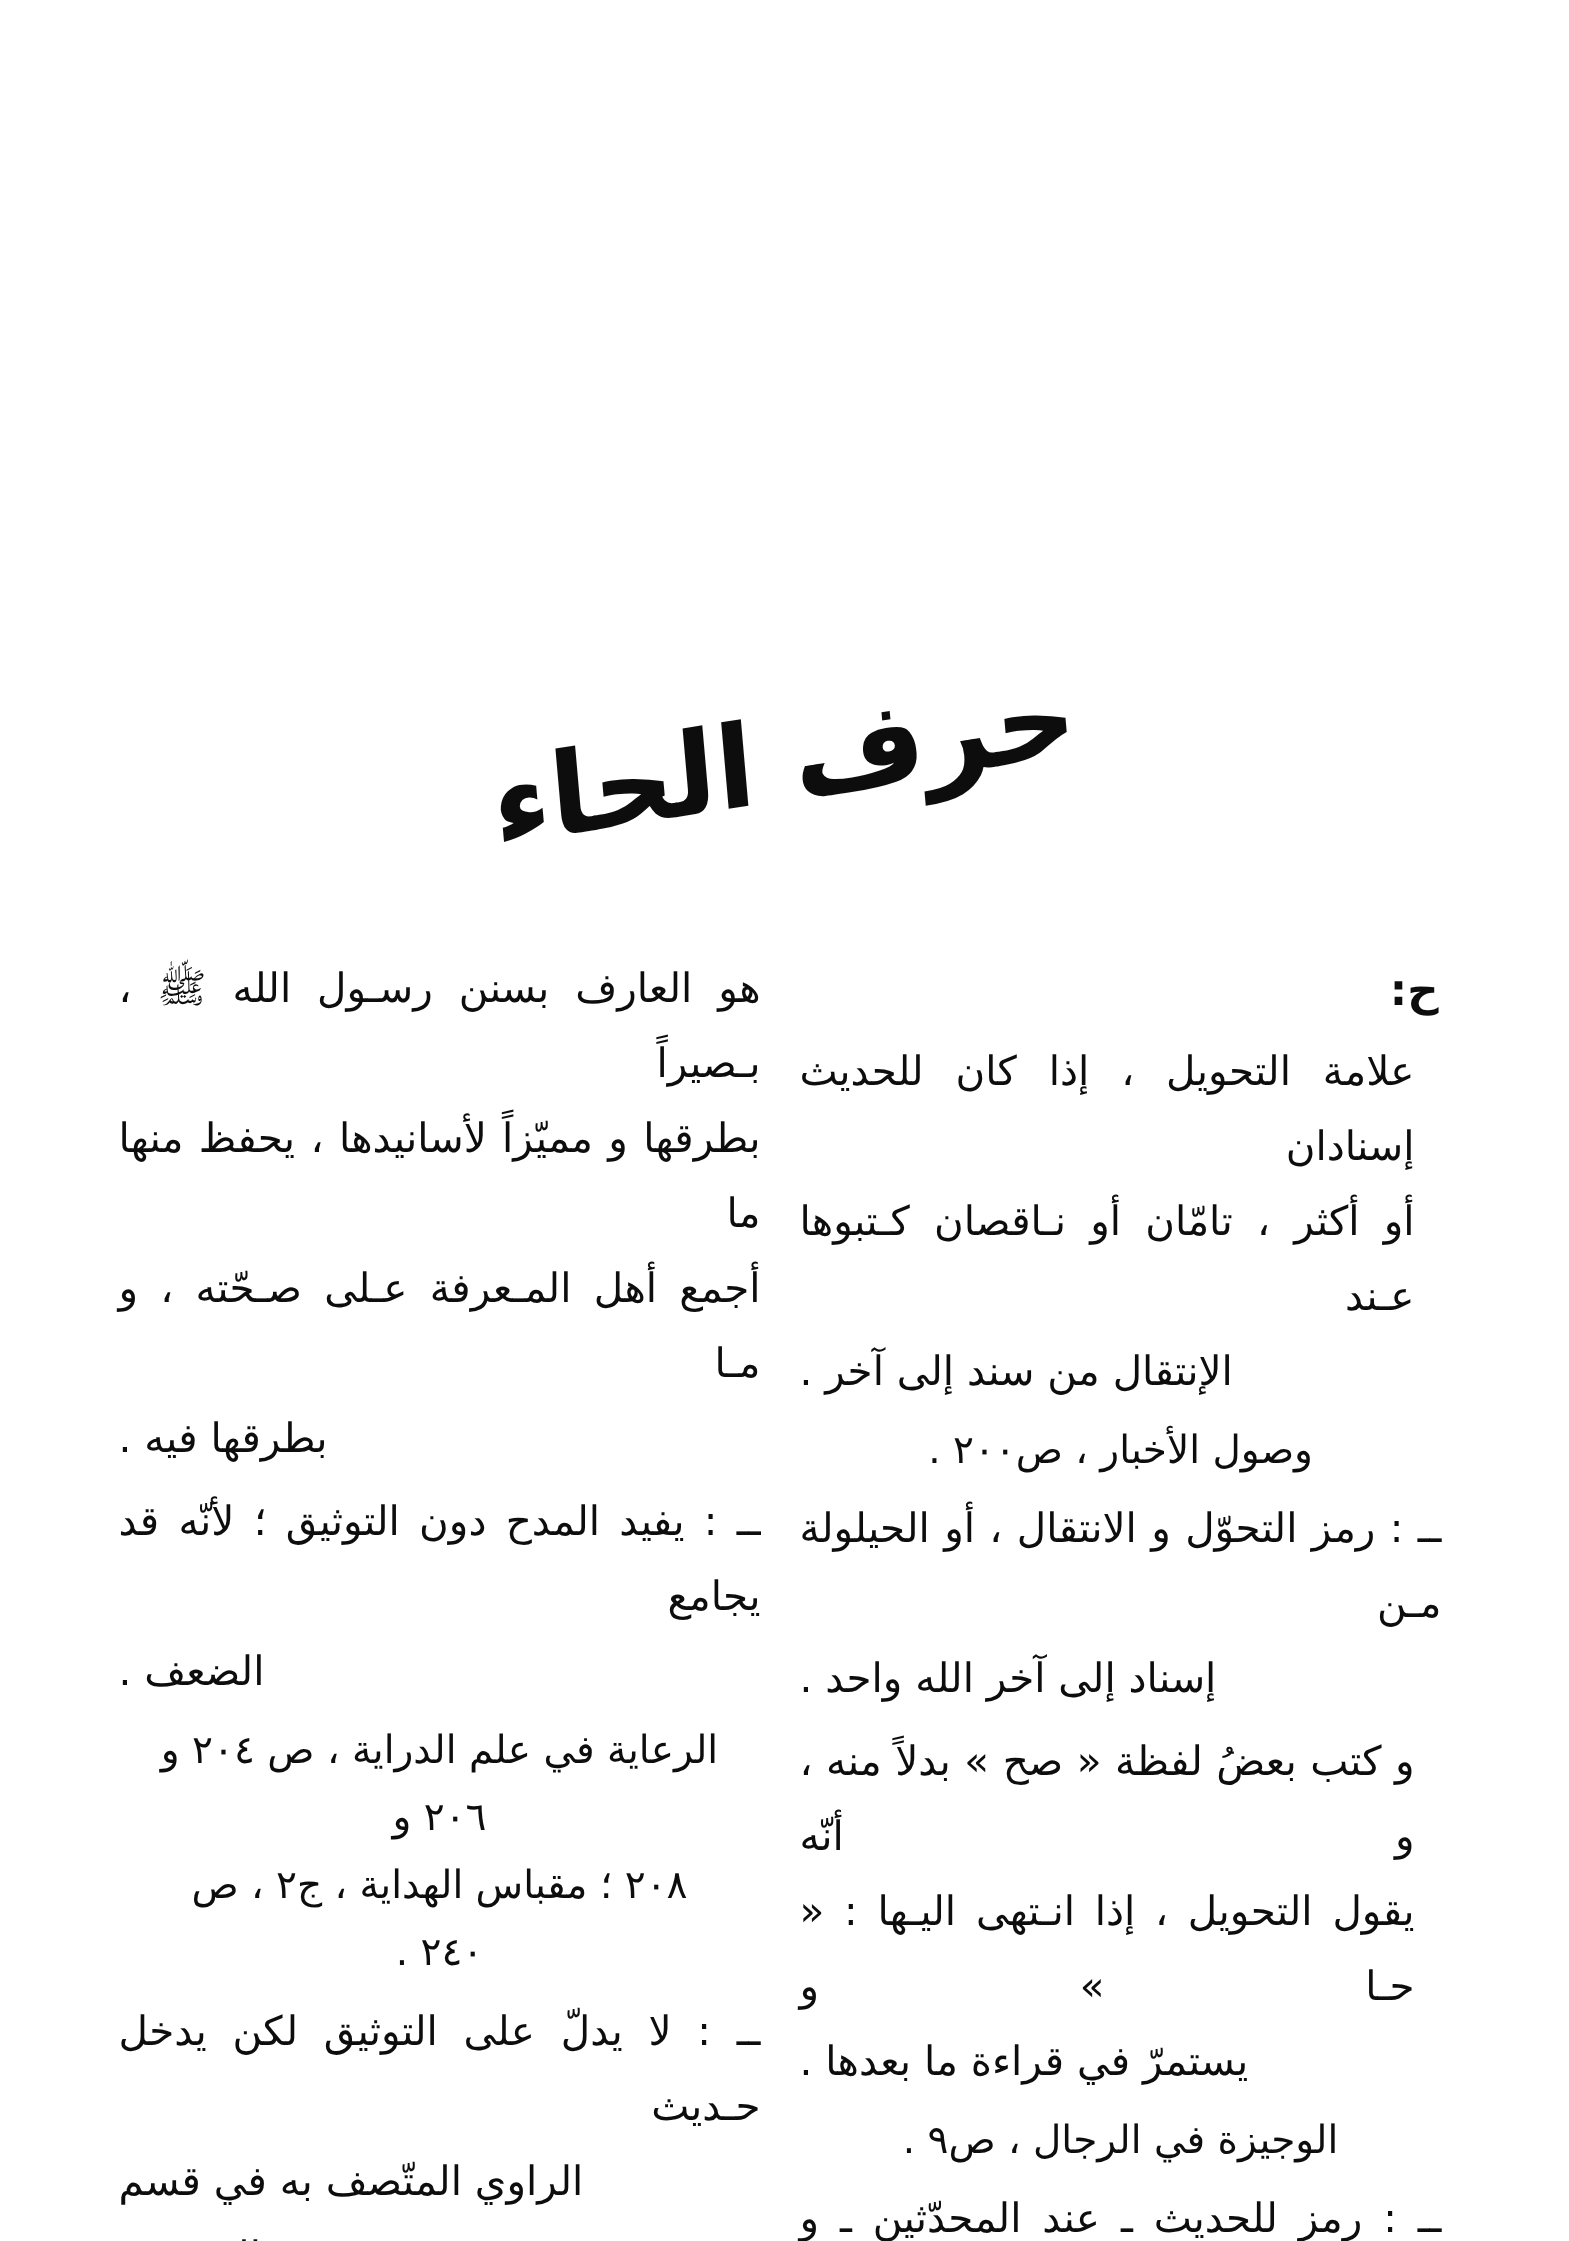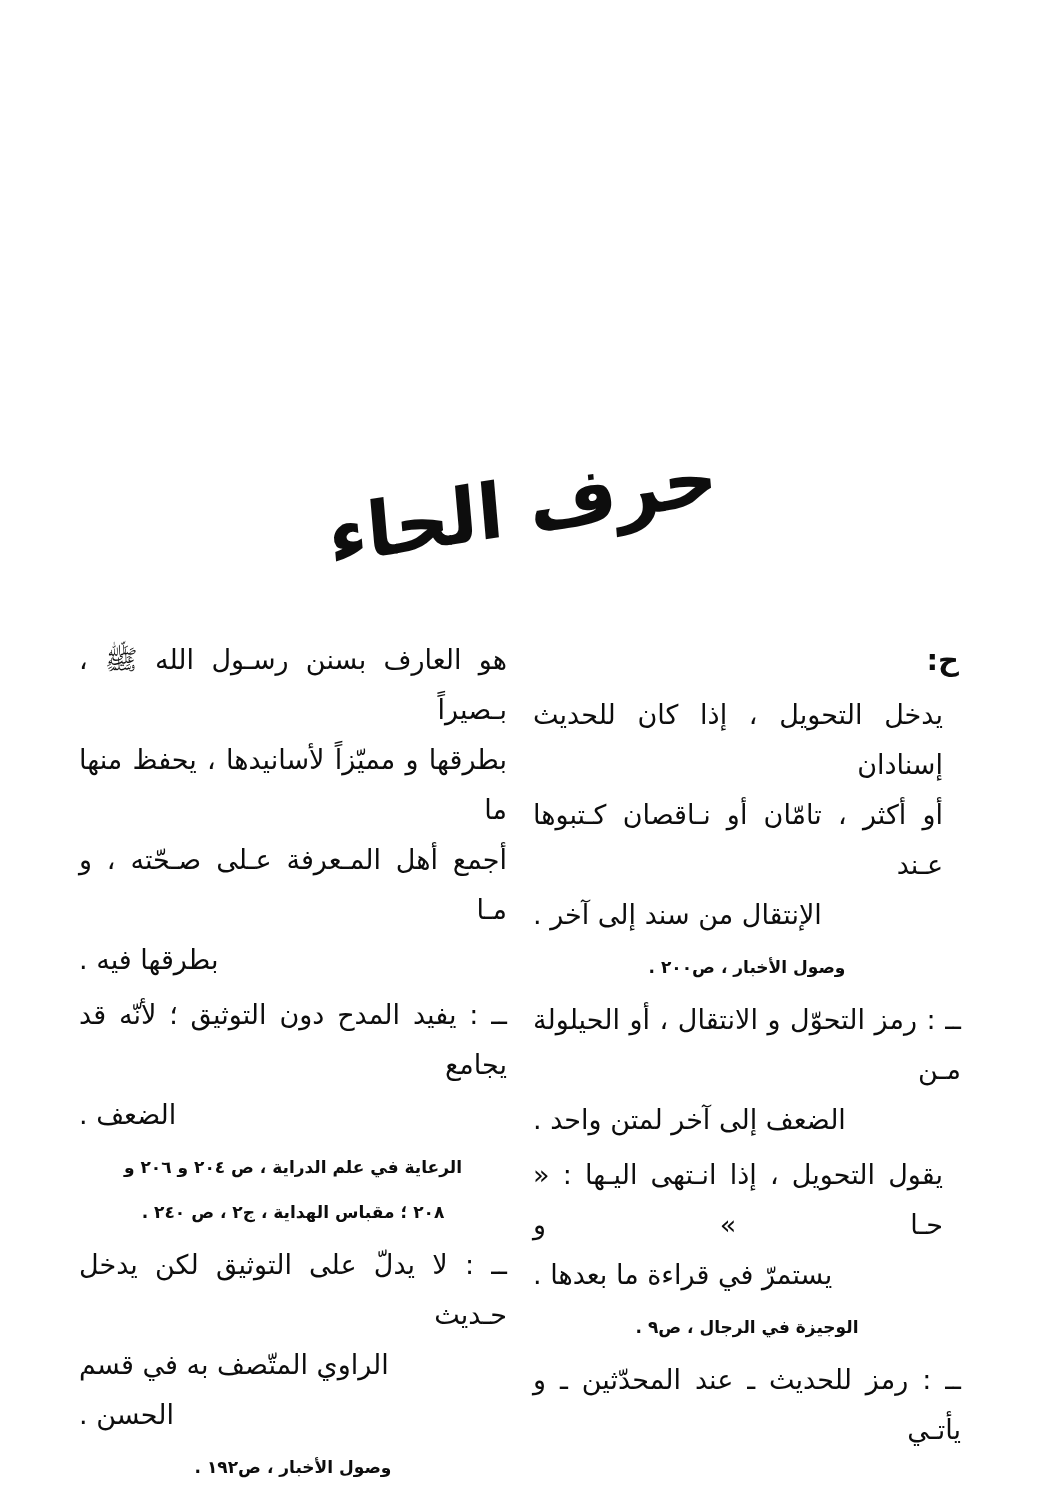--- a/index.html
+++ b/index.html
@@ -62,52 +62,53 @@
   }
   .line.fill {
     text-align: justify;
     text-align-last: justify;
   }
   .para.plain .line { padding-right: 18px; }
   .para.flush .line { padding-right: 0; }
   .para.dash  .line { padding-right: 48px; }
   .para.dash  .line.first { padding-right: 0; }
   .para.citation .line {
-    font-size: 17px;
-    font-weight: bold;
+    font-size: 26px;
+    font-weight: normal;
     line-height: 45px;
     text-align: center;
     padding: 0 26px;
   }
 </style>
 </head>
 <body>
 
 <div class="page">
   <div class="title-wrap">
     <span class="title-callig">حرف الحاء</span>
   </div>
   <div class="columns">
     <div class="col" id="col-right">
         <div class="para header">
           <div class="line first">ح:</div>
         </div>
         <div class="para body plain">
-          <div class="line first fill">يدخل التحويل ، إذا كان للحديث إسنادان</div>
+          <div class="line first fill">علامة التحويل ، إذا كان للحديث إسنادان</div>
           <div class="line fill">أو أكثر ، تامّان أو نـاقصان كـتبوها عـند</div>
           <div class="line">الإنتقال من سند إلى آخر .</div>
         </div>
         <div class="para citation">
           <div class="line first">وصول الأخبار ، ص٢٠٠ .</div>
         </div>
         <div class="para body dash">
           <div class="line first fill">ــ : رمز التحوّل و الانتقال ، أو الحيلولة مـن</div>
-          <div class="line">الضعف إلى آخر لمتن واحد .</div>
+          <div class="line">إسناد إلى آخر الله واحد .</div>
         </div>
         <div class="para body plain">
+          <div class="line first fill">و كتب بعضُ لفظة « صح » بدلاً منه ، و أنّه</div>
           <div class="line fill">يقول التحويل ، إذا انـتهى اليـها : « حـا » و</div>
           <div class="line">يستمرّ في قراءة ما بعدها .</div>
         </div>
         <div class="para citation">
           <div class="line first">الوجيزة في الرجال ، ص٩ .</div>
         </div>
         <div class="para body dash">
           <div class="line first fill">ــ : رمز للحديث ـ عند المحدّثين ـ و يأتـي</div>
         </div>
       </div>

